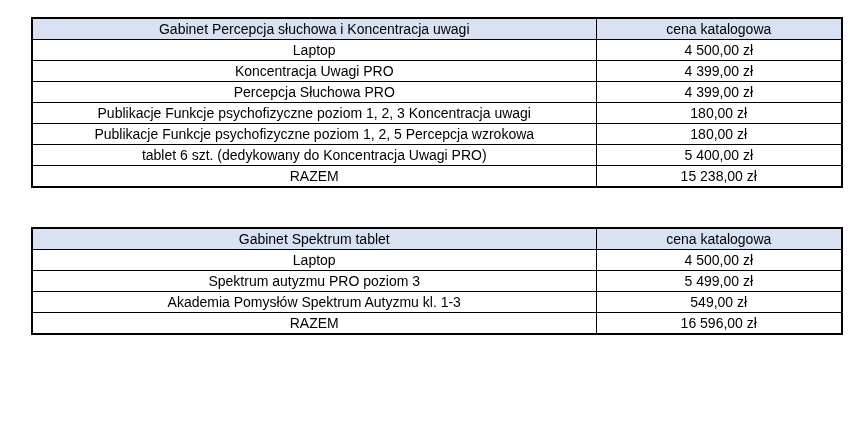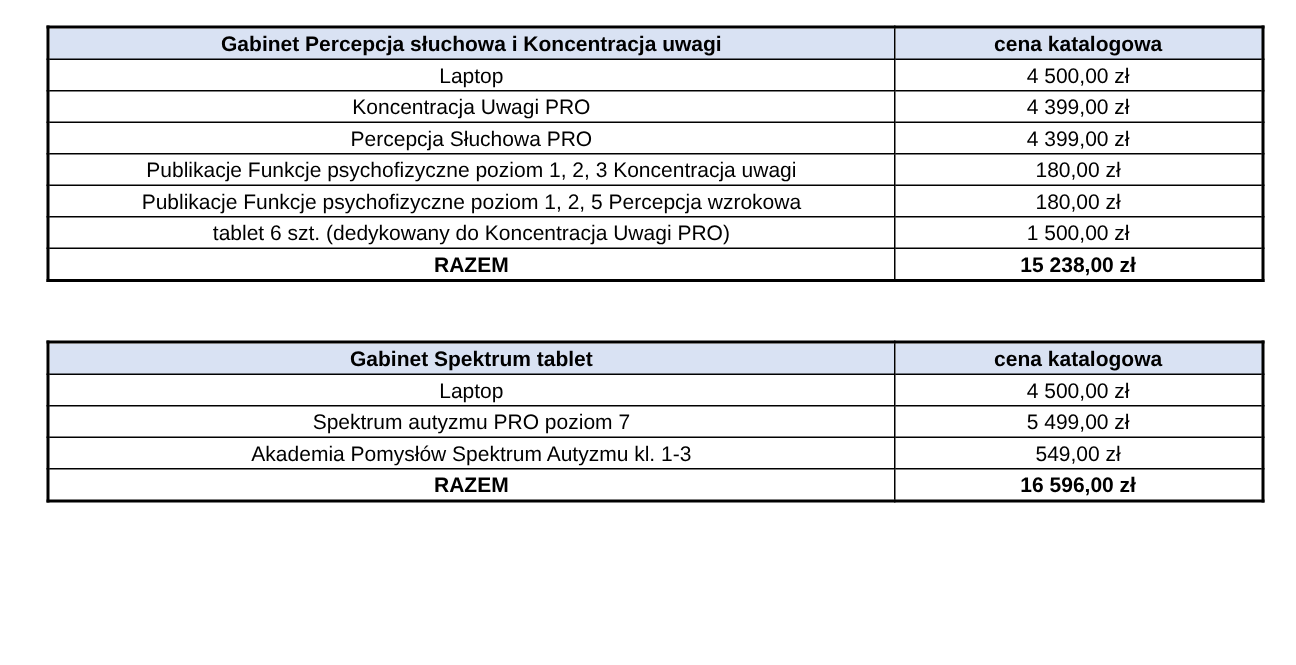--- a/index.html
+++ b/index.html
@@ -28,25 +28,25 @@
     vertical-align: middle;
     font-size: 14px;
     height: 20px;
     padding: 0 4px;
     white-space: nowrap;
     overflow: hidden;
     color: #000000;
   }
   table.price-table th {
     background: #D9E2F3;
-    font-weight: bold;
+    font-weight: normal;
   }
   col.c1 { width: 564px; }
   col.c2 { width: 246px; }
-  tr.total-row td { font-weight: bold; }
+  tr.total-row td { font-weight: normal; }
   .table-gap { height: 39px; }
 </style>
 </head>
 <body>
 
 <div class="page">
 
   <table class="price-table">
     <colgroup>
         <col class="c1">
@@ -74,21 +74,21 @@
       <tr>
         <td>Publikacje Funkcje psychofizyczne poziom 1, 2, 3 Koncentracja uwagi</td>
         <td>180,00 zł</td>
       </tr>
       <tr>
         <td>Publikacje Funkcje psychofizyczne poziom 1, 2, 5 Percepcja wzrokowa</td>
         <td>180,00 zł</td>
       </tr>
       <tr>
         <td>tablet 6 szt. (dedykowany do Koncentracja Uwagi PRO)</td>
-        <td>1 500,00 zł</td>
+        <td>5 400,00 zł</td>
       </tr>
       <tr class="total-row">
         <td>RAZEM</td>
         <td>15 238,00 zł</td>
       </tr>
     </tbody>
   </table>
 
   <div class="table-gap"></div>
 
@@ -102,21 +102,21 @@
         <th>Gabinet Spektrum tablet</th>
         <th>cena katalogowa</th>
       </tr>
     </thead>
     <tbody>
       <tr>
         <td>Laptop</td>
         <td>4 500,00 zł</td>
       </tr>
       <tr>
-        <td>Spektrum autyzmu PRO poziom 7</td>
+        <td>Spektrum autyzmu PRO poziom 3</td>
         <td>5 499,00 zł</td>
       </tr>
       <tr>
         <td>Akademia Pomysłów Spektrum Autyzmu kl. 1-3</td>
         <td>549,00 zł</td>
       </tr>
       <tr class="total-row">
         <td>RAZEM</td>
         <td>16 596,00 zł</td>
       </tr>

